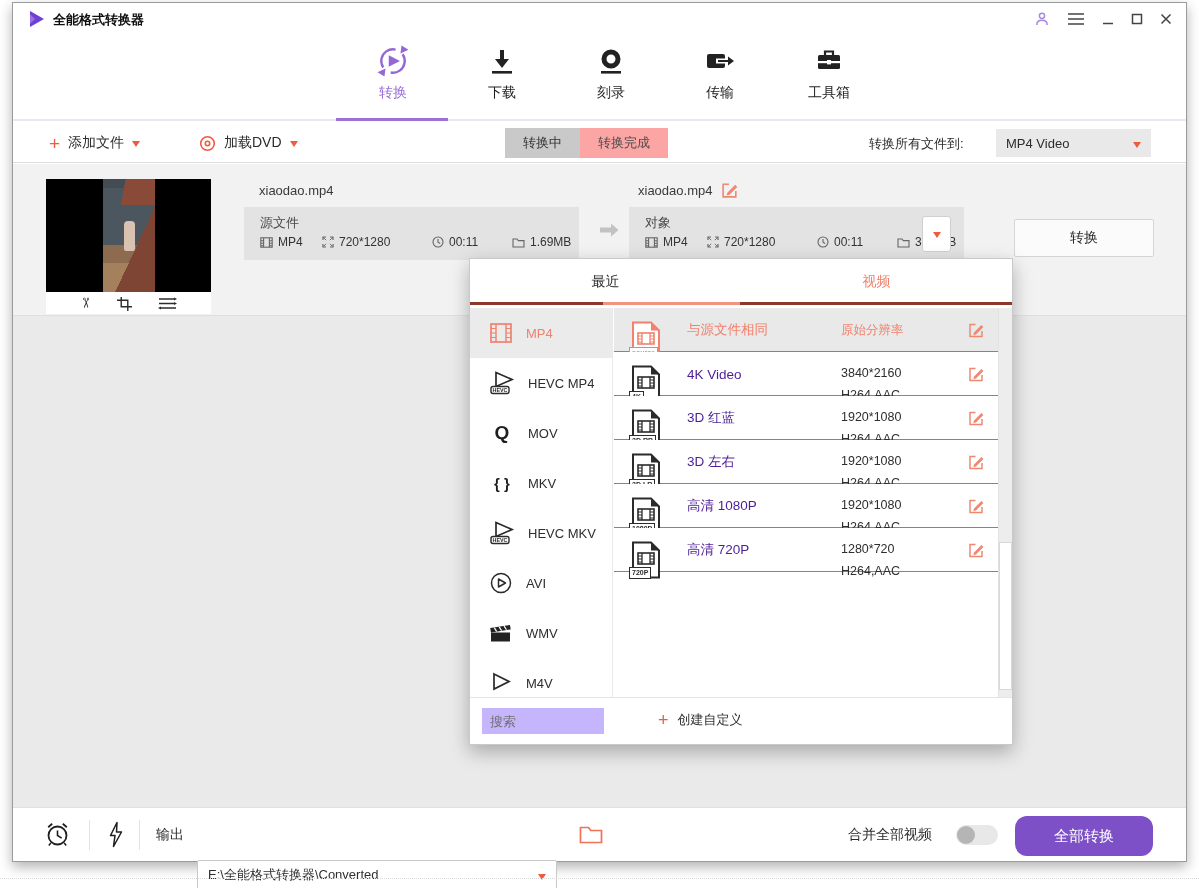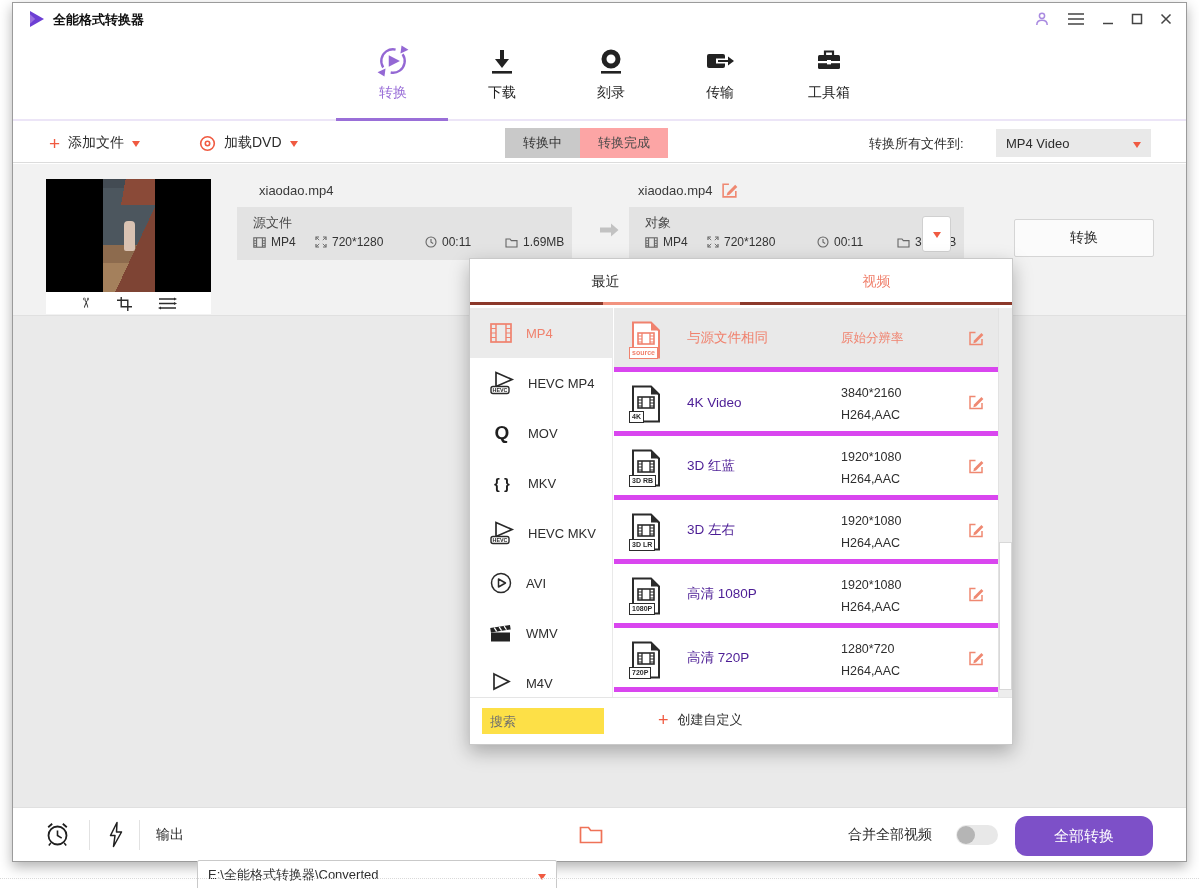--- a/index.html
+++ b/index.html
@@ -62,21 +62,21 @@
   .thumb-roof { position:absolute; right:0; top:0; width:100%; height:26px; background:linear-gradient(100deg, transparent 40%, #8a4a38 40%); }
   .thumb-person { position:absolute; left:21px; top:42px; width:11px; height:30px; background:#d9c2b2; border-radius:4px 4px 2px 2px; }
   .thumb-tools { height:22px; background:#fff; display:flex; align-items:center; justify-content:center; gap:26px; }
   .scissors { font-family:"DejaVu Sans", sans-serif; font-size:14px; color:#2c2c2c; transform:rotate(90deg); line-height:1; }
 
   .filename { position:absolute; font-size:13px; color:#3a3a3a; display:flex; align-items:center; gap:9px; }
   .fn-src { left:246px; top:19px; }
   .fn-tgt { left:625px; top:17px; }
 
   .info-box { position:absolute; top:43px; width:335px; height:53px; background:#e3e3e3; }
-  .ib-src { left:224px; }
+  .ib-src { left:231px; }
   .ib-tgt { left:616px; }
   .info-title { position:absolute; left:16px; top:7px; font-size:13px; color:#4a4a4a; }
   .info-row { position:absolute; left:16px; top:28px; display:flex; align-items:center; font-size:12px; color:#333; }
   .meta { display:flex; align-items:center; gap:5px; }
   .m1 { width:62px; } .m2 { width:110px; } .m3 { width:80px; }
 
   .flow-arrow { position:absolute; left:585px; top:58px; }
   .dd-btn { position:absolute; left:909px; top:52px; width:29px; height:36px; background:#fff;
     border:1px solid #d0d0d0; border-radius:3px; display:flex; align-items:center; justify-content:center; }
   .dd-btn .tri { margin-top:5px; }
@@ -93,37 +93,37 @@
   .tabline { position:absolute; bottom:0; left:0; right:0; height:3px; background:#8c392b; }
   .tabline-active { position:absolute; bottom:0; left:24.6%; width:25.3%; height:3px; background:#f2937f; z-index:1; }
 
   .popup-body { position:absolute; top:46px; bottom:47px; left:0; right:0; }
   .format-col { position:absolute; left:0; top:3px; bottom:0; width:143px; border-right:1px solid #e9e9e9; overflow:hidden; }
   .format-item { height:50px; display:flex; align-items:center; padding-left:19px; gap:13px; font-size:13px; color:#2e2e2e; }
   .format-item.active { background:#ebebeb; color:#f0826e; }
   .fmt-glyph { font-weight:bold; color:#1f1f1f; width:26px; text-align:center; }
 
   .preset-col { position:absolute; left:144px; right:14px; top:3px; bottom:0; overflow:hidden; }
-  .preset-row { height:64px; position:relative; border-bottom:5px solid #d946ef; background:#fff; }
+  .preset-row { height:44px; position:relative; border-bottom:1px solid #d946ef; background:#fff; }
   .preset-row.selected { background:#e9e9e9; }
   .p-icon { position:absolute; left:17px; top:13px; width:30px; height:38px; }
   .doc-badge { position:absolute; left:-2px; bottom:0px; background:#fff; border:1.5px solid #2b2b2b;
     font-size:7px; font-weight:bold; color:#2b2b2b; padding:0.5px 2px; line-height:1.25; white-space:nowrap; }
   .selected .doc-badge { border-color:#f0826e; color:#f0826e; }
   .p-name { position:absolute; left:73px; top:50%; transform:translateY(-50%); font-size:13.5px; color:#4c1d95; }
   .p-specs { position:absolute; left:227px; top:10px; font-size:12.5px; line-height:22px; color:#2e2e2e; }
   .selected .p-name, .selected .p-specs { color:#f0826e; }
   .selected .p-specs { top:50%; transform:translateY(-50%); line-height:normal; }
   .p-edit { position:absolute; right:13px; top:50%; transform:translateY(-50%); }
 
   .popup-scroll { position:absolute; right:0; top:49px; bottom:47px; width:14px; background:#ededed; border-left:1px solid #e2e2e2; }
   .popup-scroll-thumb { position:absolute; left:0; right:0; top:234px; height:148px; background:#fff; border:1px solid #d8d8d8; }
 
   .popup-footer { position:absolute; bottom:0; left:0; right:0; height:47px; border-top:1px solid #e5e5e5; background:#fff; }
-  .search-input { position:absolute; left:12px; top:10px; width:122px; height:26px; background:#fde047; border:none;
+  .search-input { position:absolute; left:12px; top:10px; width:122px; height:26px; background:#c4b5fd; border:none;
     padding:0 8px; font-size:13px; color:#555; font-family:inherit; outline:none; }
   .search-input::placeholder { color:#6f6f6f; opacity:1; }
   .create-custom { position:absolute; left:188px; top:13px; display:flex; align-items:center; gap:9px; font-size:13px; color:#2e2e2e; }
 
   
   .bottombar { position:absolute; bottom:0; left:0; right:0; height:54px; background:#fff; border-top:1px solid #e0e0e0; }
   .bsep { position:absolute; top:12px; height:30px; border-left:1px solid #e2e2e2; }
   .alarm-btn { position:absolute; left:31px; top:13px; }
   .bolt-btn { position:absolute; left:94px; top:13px; }
   .out-label { position:absolute; left:143px; top:18px; font-size:14px; color:#2c2c2c; }

